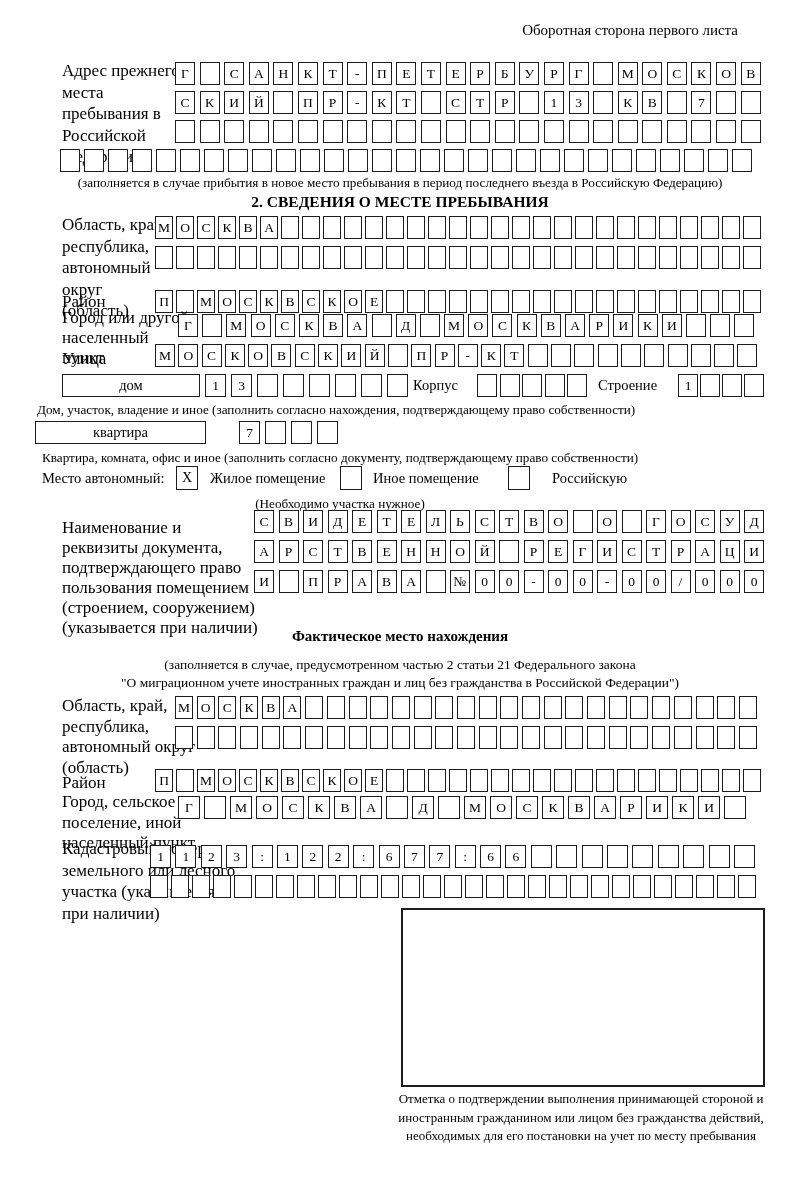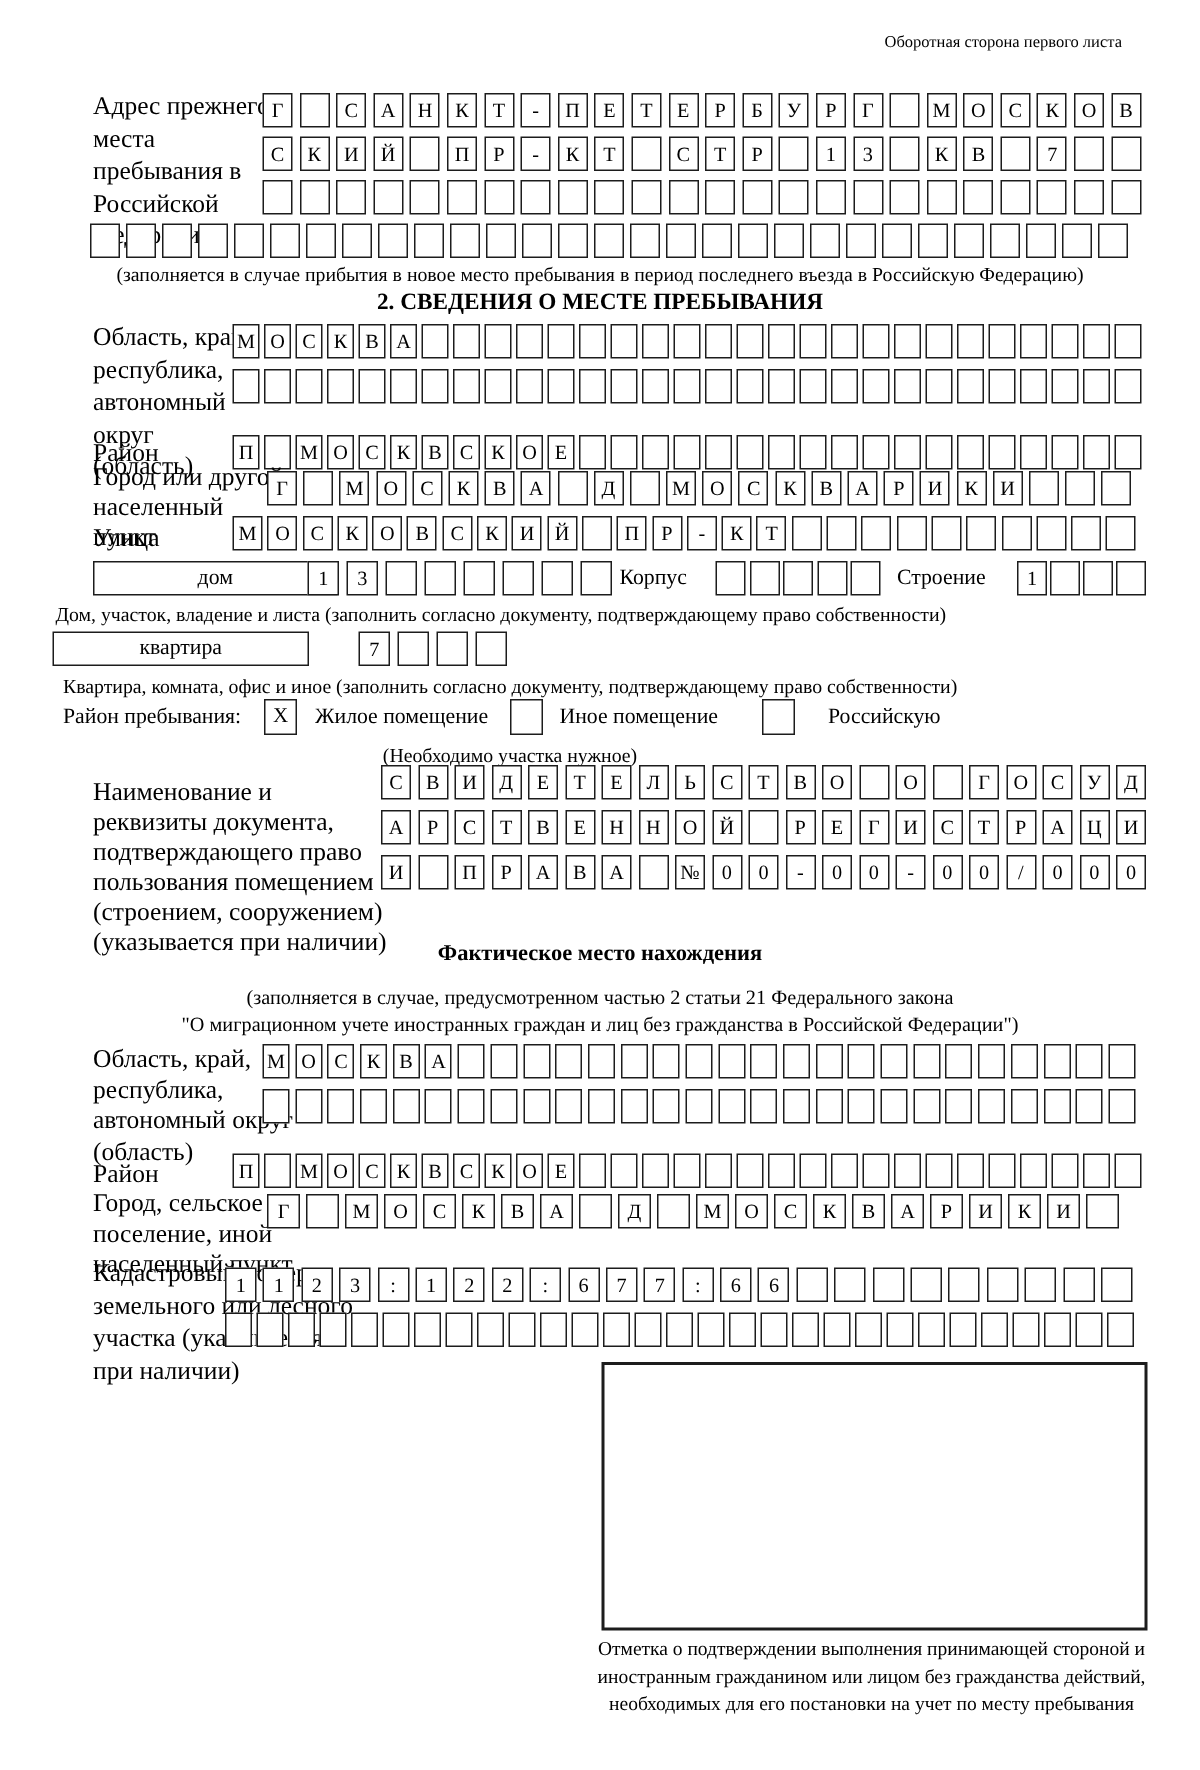--- a/index.html
+++ b/index.html
@@ -30,21 +30,21 @@
   .checkbox{
     position:absolute;width:22px;height:24px;border:1.7px solid #1c1c1c;box-sizing:border-box;
     display:flex;align-items:center;justify-content:center;font-size:14px;background:#fff;
   }
   .stamp{position:absolute;border:2px solid #1c1c1c;background:#fff}
   .note{position:absolute;font-size:14.5px}
 </style>
 </head>
 <body>
 
-<div class="abs" style="top:22px;right:52px;font-size:11px">Оборотная сторона первого листа</div>
+<div class="abs" style="top:22px;right:62px;font-size:15px">Оборотная сторона первого листа</div>
 
 <div class="lbl" style="left:62px;top:60px;width:122px">Адрес прежнего места пребывания в Российской Федерации</div>
 <div class="boxrow w20 g46" style="left:175px;top:62px">
     <span class="cell">Г</span>
     <span class="cell"></span>
     <span class="cell">С</span>
     <span class="cell">А</span>
     <span class="cell">Н</span>
     <span class="cell">К</span>
     <span class="cell">Т</span>
@@ -301,21 +301,21 @@
     <span class="cell"></span>
     <span class="cell"></span>
     <span class="cell"></span>
     <span class="cell"></span>
     <span class="cell"></span>
     <span class="cell"></span>
     <span class="cell"></span>
     <span class="cell"></span>
   </div>
 
-<div class="typebox" style="left:62px;top:374px;width:163px">дом</div>
+<div class="typebox" style="left:62px;top:374px;width:138px">дом</div>
 <div class="boxrow w21 g5" style="left:205px;top:374px">
     <span class="cell">1</span>
     <span class="cell">3</span>
     <span class="cell"></span>
     <span class="cell"></span>
     <span class="cell"></span>
     <span class="cell"></span>
     <span class="cell"></span>
     <span class="cell"></span>
   </div>
@@ -327,32 +327,32 @@
     <span class="cell"></span>
     <span class="cell"></span>
   </div>
 <div class="note" style="left:598px;top:377px">Строение</div>
 <div class="boxrow w20 g2" style="left:678px;top:374px">
     <span class="cell">1</span>
     <span class="cell"></span>
     <span class="cell"></span>
     <span class="cell"></span>
   </div>
-<div class="cap" style="left:37px;top:401px;width:730px;text-align:left">Дом, участок, владение и листа (заполнить согласно документу, подтверждающему право собственности)</div>
+<div class="cap" style="left:37px;top:401px;width:730px;text-align:left">Дом, участок, владение и иное (заполнить согласно нахождения, подтверждающему право собственности)</div>
 
 <div class="typebox" style="left:35px;top:421px;width:171px">квартира</div>
 <div class="boxrow w21 g5" style="left:239px;top:421px">
     <span class="cell">7</span>
     <span class="cell"></span>
     <span class="cell"></span>
     <span class="cell"></span>
   </div>
 <div class="cap" style="left:42px;top:449px;width:730px;text-align:left">Квартира, комната, офис и иное (заполнить согласно документу, подтверждающему право собственности)</div>
 
-<div class="note" style="left:42px;top:470px">Район пребывания:</div>
+<div class="note" style="left:42px;top:470px">Место автономный:</div>
 <div class="checkbox" style="left:176px;top:466px">X</div>
 <div class="note" style="left:210px;top:470px">Жилое помещение</div>
 <div class="checkbox" style="left:340px;top:466px"></div>
 <div class="note" style="left:373px;top:470px">Иное помещение</div>
 <div class="checkbox" style="left:508px;top:466px"></div>
 <div class="note" style="left:552px;top:470px">Российскую</div>
 <div class="cap" style="left:140px;top:495px;width:400px">(Необходимо участка нужное)</div>
 
 <div class="lbl" style="left:62px;top:518px;width:196px;line-height:20px">Наименование и реквизиты документа, подтверждающего право пользования помещением (строением, сооружением) (указывается при наличии)</div>
 <div class="boxrow w20 g45" style="left:254px;top:510px">

